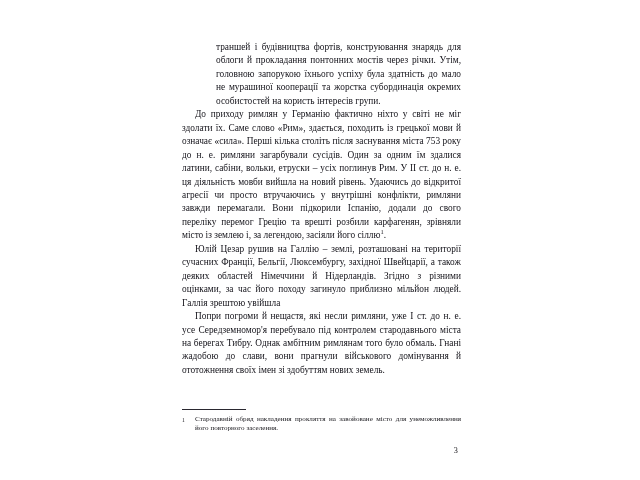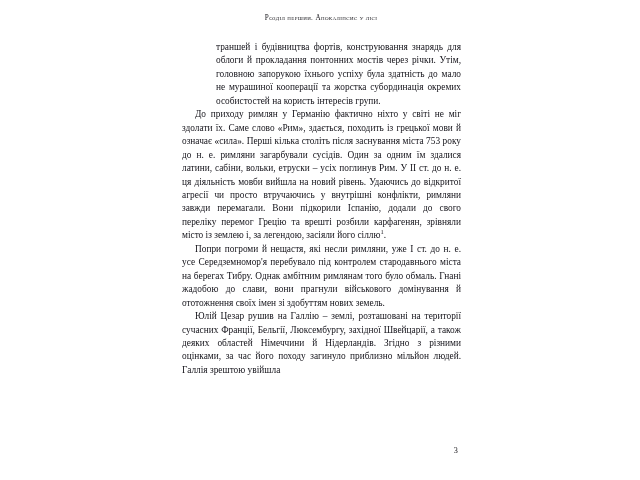--- a/index.html
+++ b/index.html
@@ -111,30 +111,36 @@
     font-size: 8.2px;
     color: #16151a;
     letter-spacing: 0.2px;
   }
 </style>
 </head>
 <body>
 
 <div class="page">
 
-  <div class="running-head">Розділ перший. Апокаліпсис у лісі</div>
 
   <div class="textblock">
 
     <p class="para first">траншей і будівництва фортів, конструювання знарядь для облоги й прокладання понтонних мостів через річки. Утім, головною запорукою їхнього успіху була здатність до мало не мурашиної кооперації та жорстка субординація окремих особистостей на користь інтересів групи.</p>
 
     <p class="para"><span>До приходу римлян у Германію фактично ніхто у світі не міг здолати їх. Саме слово «Рим», здається, походить із грецької мови й означає «сила». Перші кілька століть після заснування міста 753 року до н. е. римляни загарбували сусідів. Один за одним їм здалися латини, сабіни, вольки, етруски – усіх поглинув Рим. У ІІ ст. до н. е. ця діяльність мовби вийшла на новий рівень. Удаючись до відкритої агресії чи просто втручаючись у внутрішні конфлікти, римляни завжди перемагали. Вони підкорили Іспанію, додали до свого переліку перемог Грецію та врешті розбили карфагенян, зрівняли місто із землею і, за легендою, засіяли його сіллю</span><span class="fn-ref">1</span>.</p>
 
+    <p class="para">Юлій Цезар рушив на Галлію – землі, розташовані на території сучасних Франції, Бельгії, Люксембургу, західної Швейцарії, а також деяких областей Німеччини й Нідерландів. Згідно з різними оцінками, за час його походу загинуло приблизно мільйон людей. Галлія зрештою увійшла</p>
+
     <p class="para">Попри погроми й нещастя, які несли римляни, уже І ст. до н. е. усе Середземномор'я перебувало під контролем стародавнього міста на берегах Тибру. Однак амбітним римлянам того було обмаль. Гнані жадобою до слави, вони прагнули військового домінування й ототожнення своїх імен зі здобуттям нових земель.</p>
-
-    <p class="para">Юлій Цезар рушив на Галлію – землі, розташовані на території сучасних Франції, Бельгії, Люксембургу, західної Швейцарії, а також деяких областей Німеччини й Нідерландів. Згідно з різними оцінками, за час його походу загинуло приблизно мільйон людей. Галлія зрештою увійшла</p>
 
   </div>
 
+  <div class="footnote-area">
+    <div class="footnote-rule"></div>
+    <div class="footnote">
+      <div class="footnote-marker">1</div>
+      <div class="footnote-text">Стародавній обряд накладення прокляття на завойоване місто для унеможливлення його повторного заселення.</div>
+    </div>
+  </div>
 
   <div class="folio">3</div>
 
 </div>
 
 </body></html>

